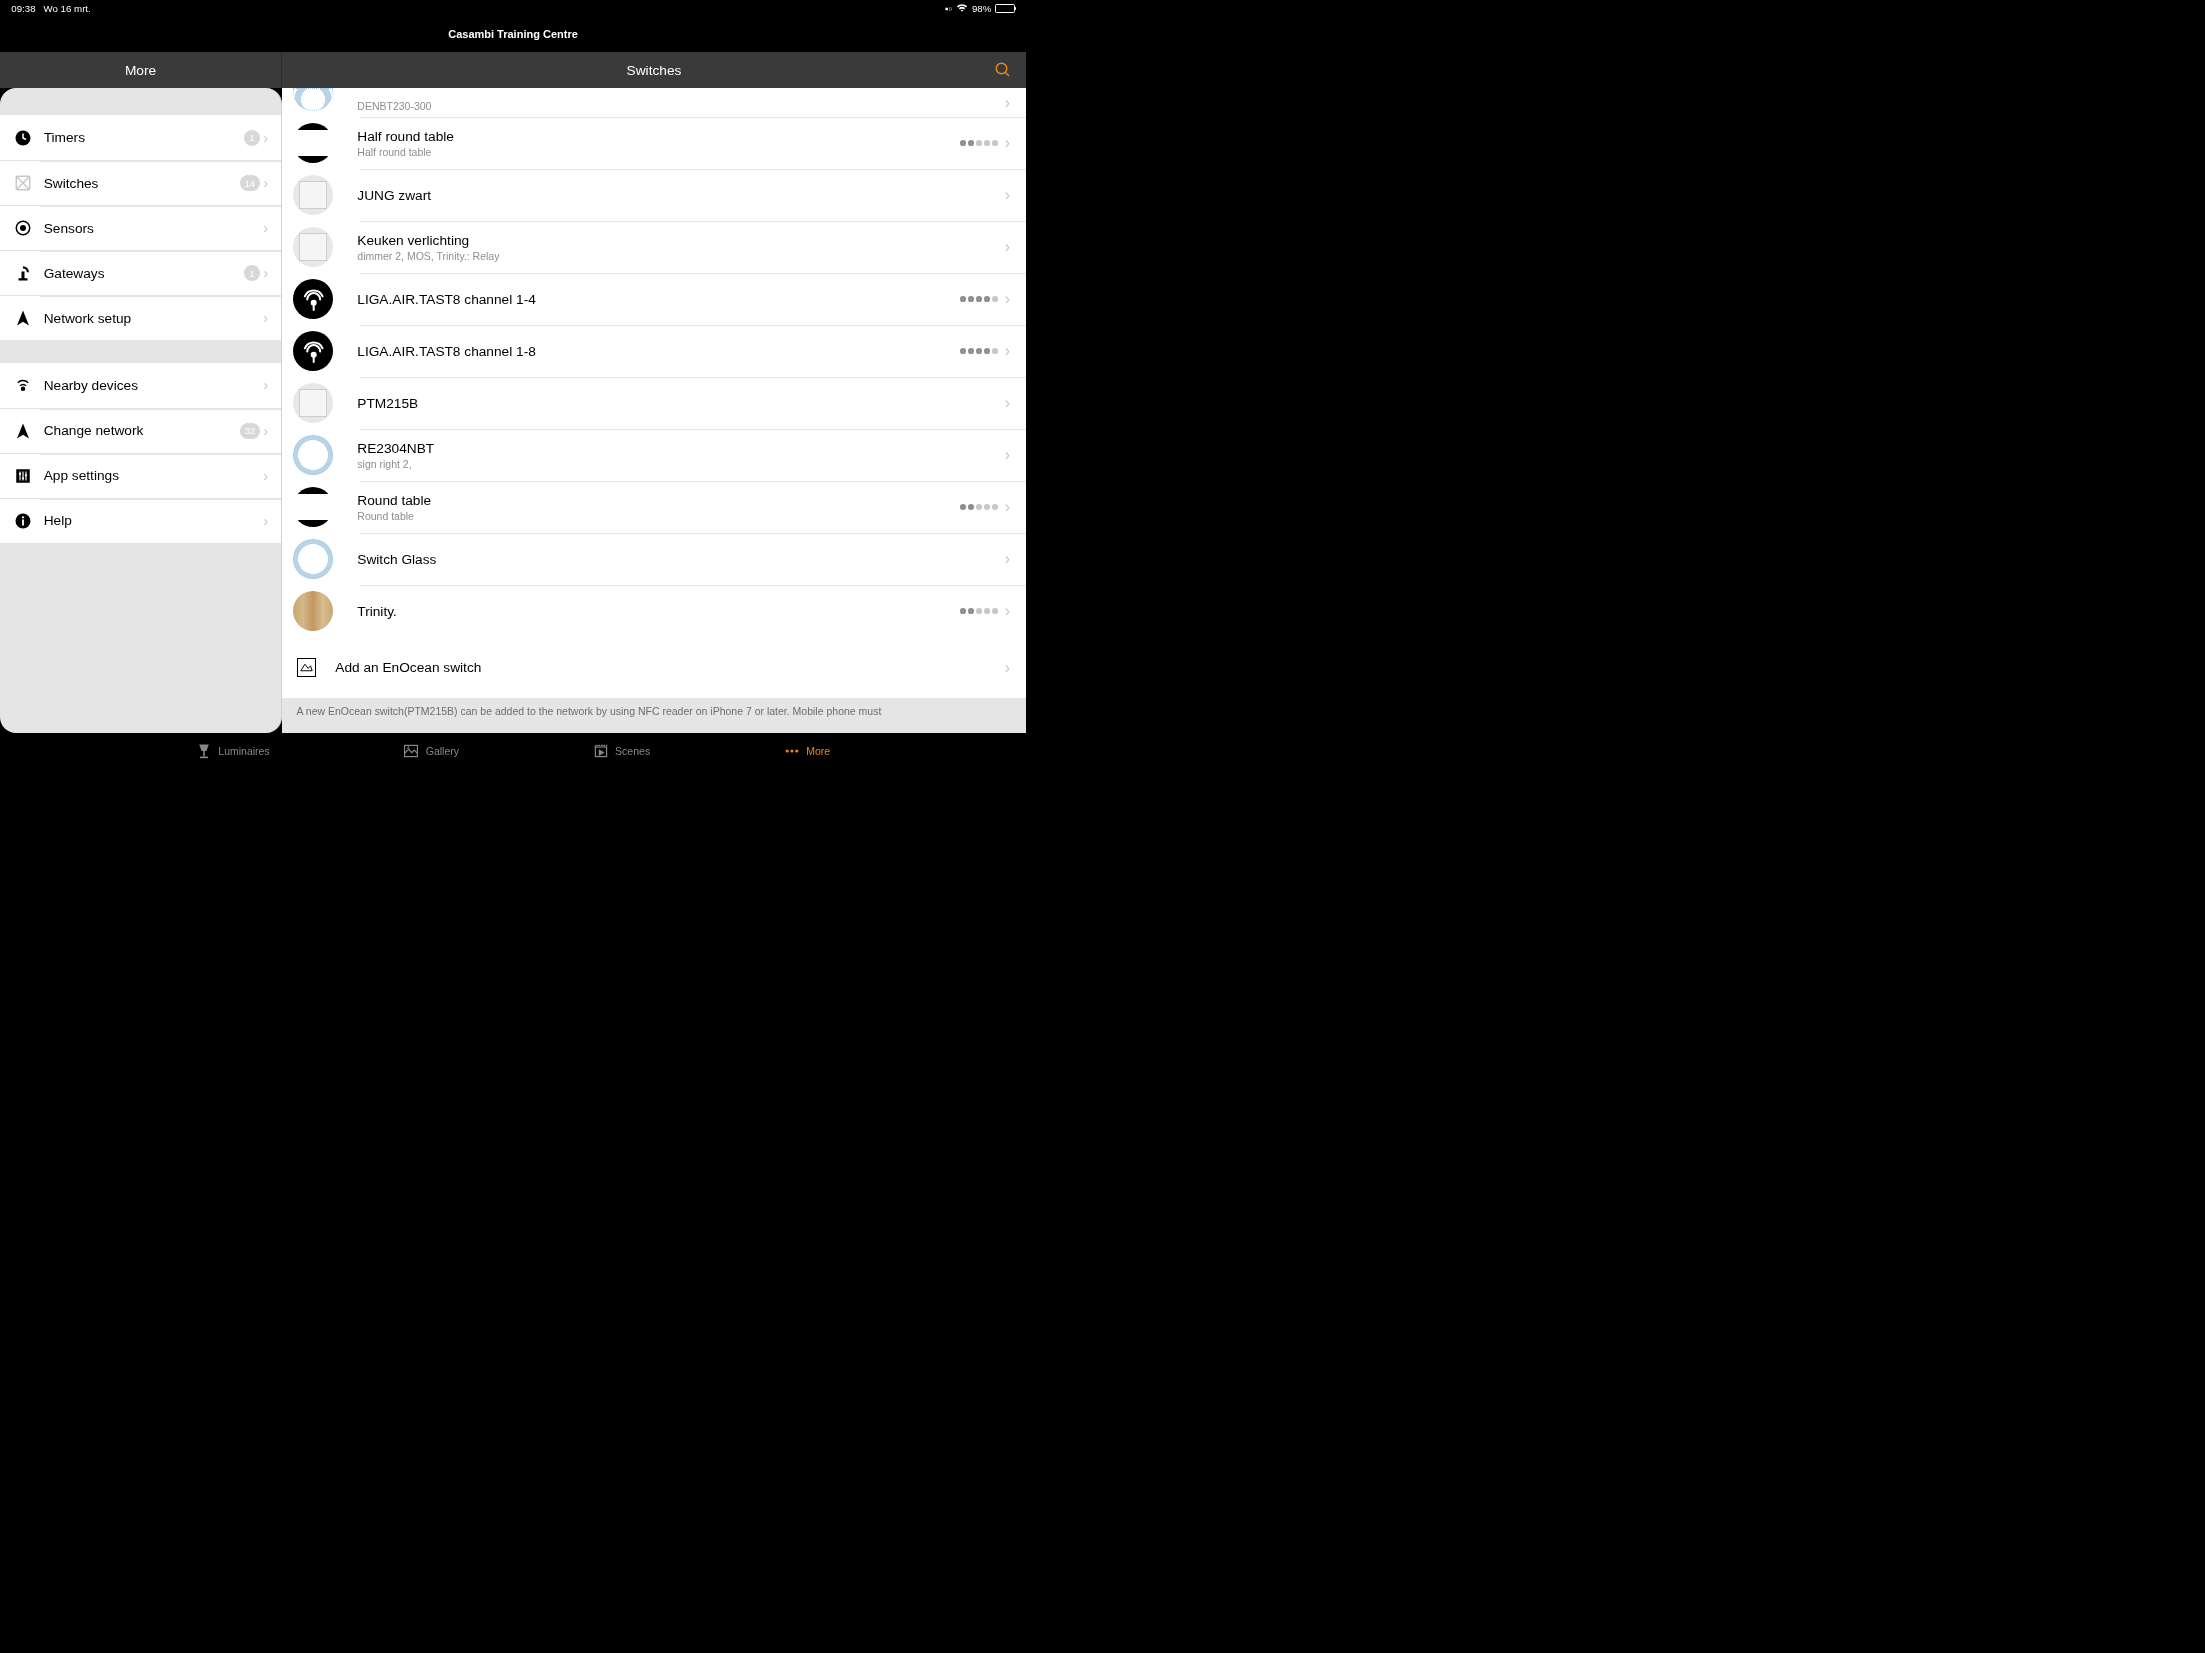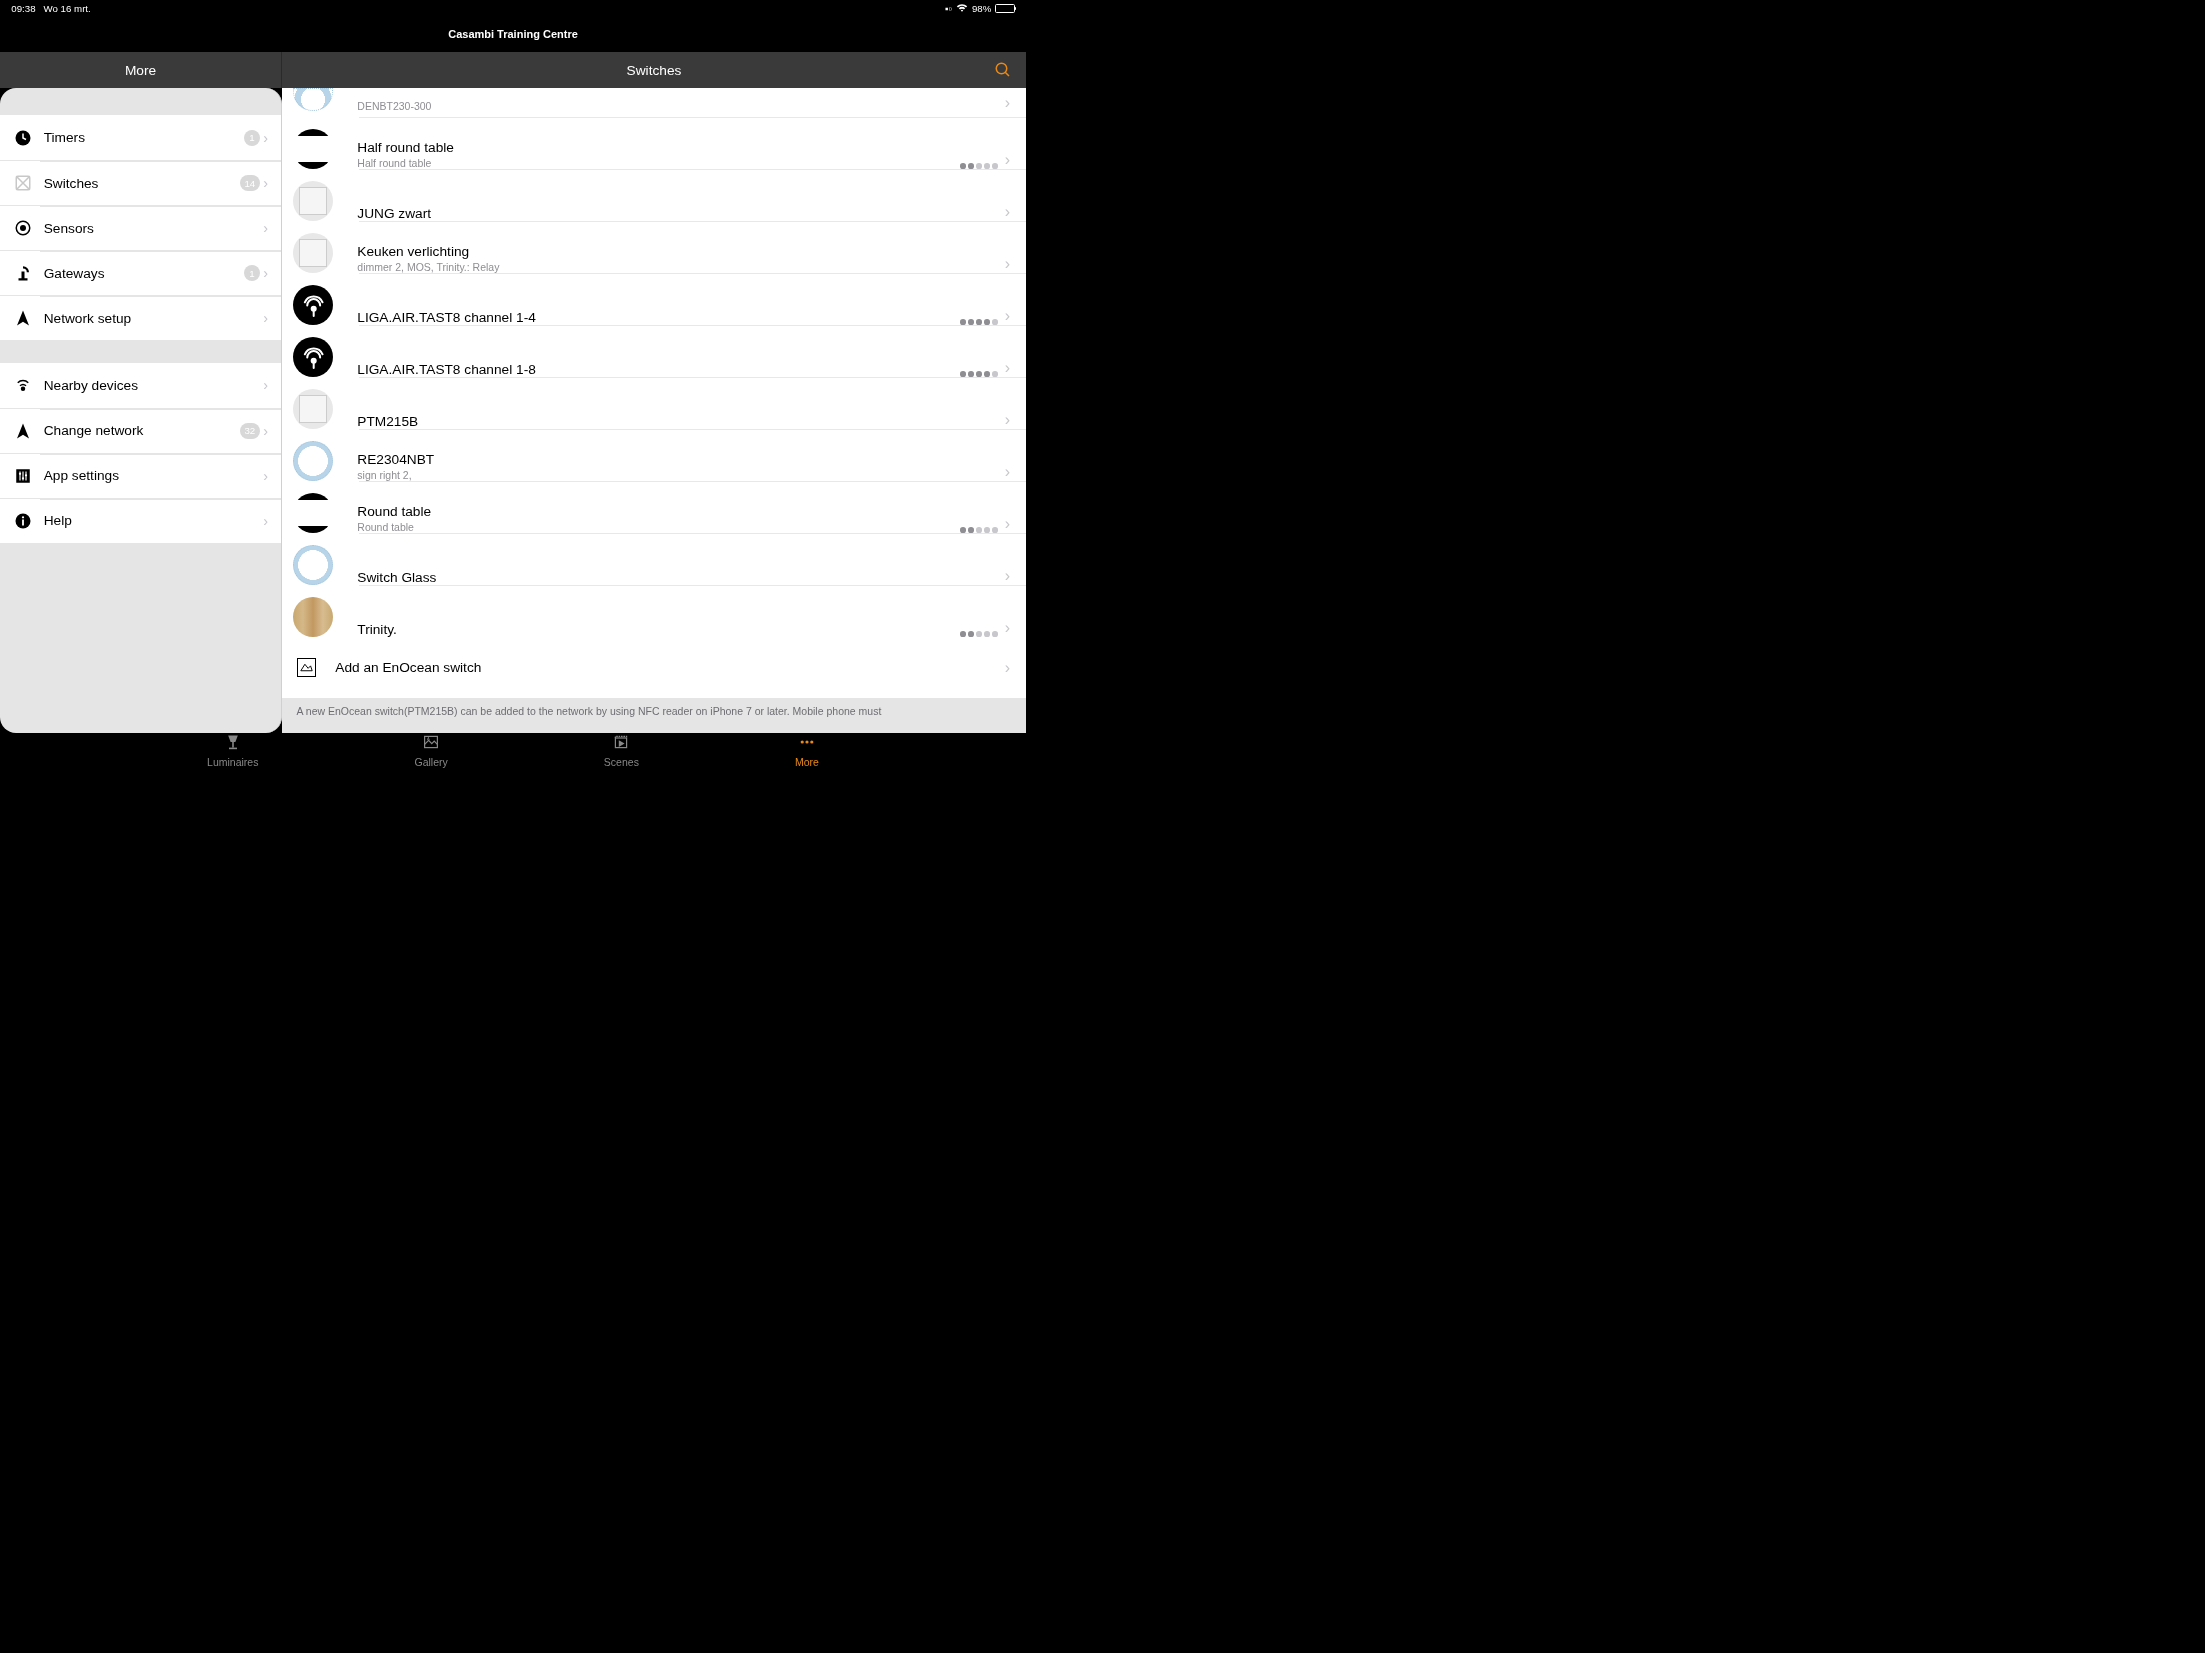--- a/index.html
+++ b/index.html
@@ -38,21 +38,21 @@
   .sidebar-group .sidebar-item:not(:first-child){margin-left:0;padding-left:13px;}
   .sidebar-group .sidebar-item:not(:first-child) .si-sep{position:absolute;top:0;left:40px;right:0;height:0.8px;background:#e5e5e5;}
   .si-icon { width:19.4px; height:19.4px; margin-right:11.3px; display:flex; align-items:center; justify-content:center; color:#000;}
   .si-label { flex:1; font-size:13.7px; color:#000;}
   .si-badge { background:#d8d8d8; color:#fff; border-radius:8px; min-width:16px; height:16px; font-size:9.7px; display:flex; align-items:center; justify-content:center; padding:0 4.8px; margin-right:3.2px;}
   .si-chev { color:#c7c7cc; font-size:14.5px; }
   
   
   .main { flex:1; background:#e5e5e5; overflow:hidden; position:relative;}
   .switch-list { background:#fff; }
-  .sw-row { display:flex; align-items:flex-end; height:52px; padding-left:11.3px; padding-right:16px; position:relative; cursor:pointer;}
+  .sw-row { display:flex; align-items:center; height:52px; padding-left:11.3px; padding-right:16px; position:relative; cursor:pointer;}
   .sw-row.short { height: 29px; align-items:flex-end; padding-bottom:4.8px;}
   .sw-sep { position:absolute; top:0; left:77px; right:0; height:0.8px; background:#e8e8e8;}
   .sw-thumb { width:40px; height:40px; border-radius:20px; background:#ddd; margin-right:24px; flex-shrink:0; display:flex; align-items:center; justify-content:center; overflow:hidden;}
   .sw-thumb.dark { background:#000; color:#fff;}
   .sw-thumb.blue-ring { background:radial-gradient(circle,#fff 55%,#b8d4e8 56%,#b8d4e8 85%,transparent 86%); border:1.6px dotted #a0c5dd;}
   .sw-thumb.strip { background: linear-gradient(#000 0 18%, #fff 18% 82%, #000 82% 100%);}
   .sw-thumb.wood { background: linear-gradient(90deg,#c9a870,#d4b888,#c29860,#d8bc90,#c9a870);}
   .sw-thumb.grey-sq { background:#e8e8e8;}
   .sw-thumb.grey-sq::after{content:"";width:26px;height:26px;border:0.8px solid #ccc;background:#f5f5f5;}
   .sw-text { flex:1; display:flex; flex-direction:column; justify-content:center;}
@@ -67,21 +67,21 @@
   .hint.cut { padding-bottom:1.6px; white-space:nowrap; overflow:hidden;}
   .add-row { background:#fff; display:flex; align-items:center; height:61px; padding-left:14.5px; padding-right:16px; cursor:pointer;}
   .add-ic { width:19.4px; height:19.4px; margin-right:19.4px; border:0.8px solid #000; display:flex; align-items:center; justify-content:center;}
   .add-ic svg{width:13px;height:13px;}
   
   
   .anno { position:absolute; pointer-events:none; }
   
   
   .tabbar { height:36px; background:#000; display:flex; align-items:center; justify-content:space-around; padding:0 129px;}
-  .tab { display:flex; align-items:center; gap:6.5px; color:#888; font-size:10.5px; cursor:pointer;flex-direction:column;}
+  .tab { display:flex; align-items:center; gap:6.5px; color:#888; font-size:10.5px; cursor:pointer;}
   .tab.active { color:#e8891a;}
   .tab-ic { width:16px; height:16px; display:flex; align-items:center; justify-content:center;}
   
   
   svg { display:block; }
 </style>
 </head>
 <body>
 
 <div class="status-bar">

